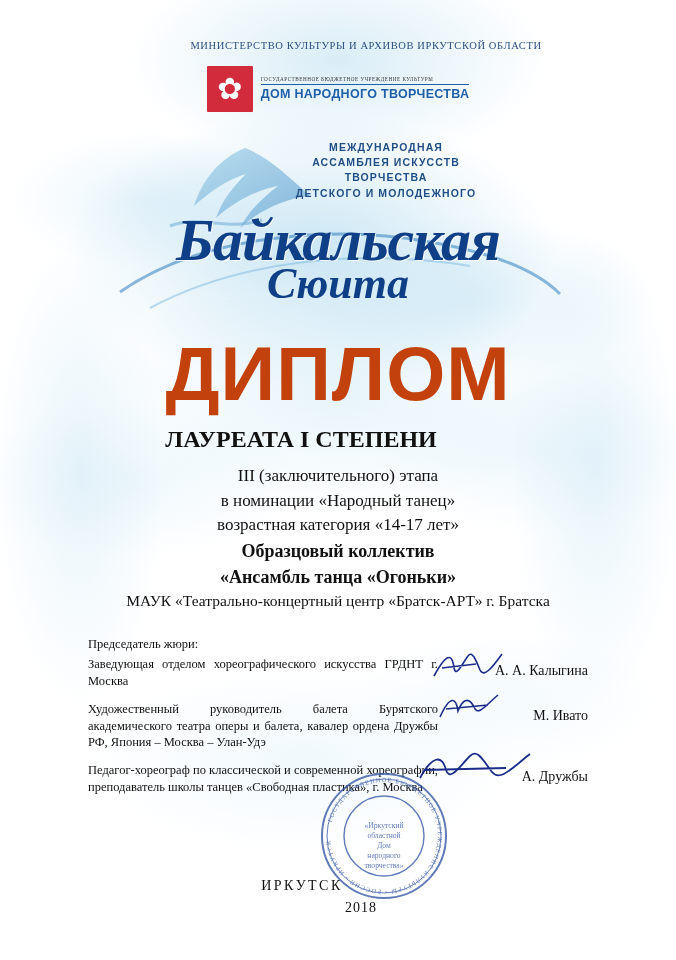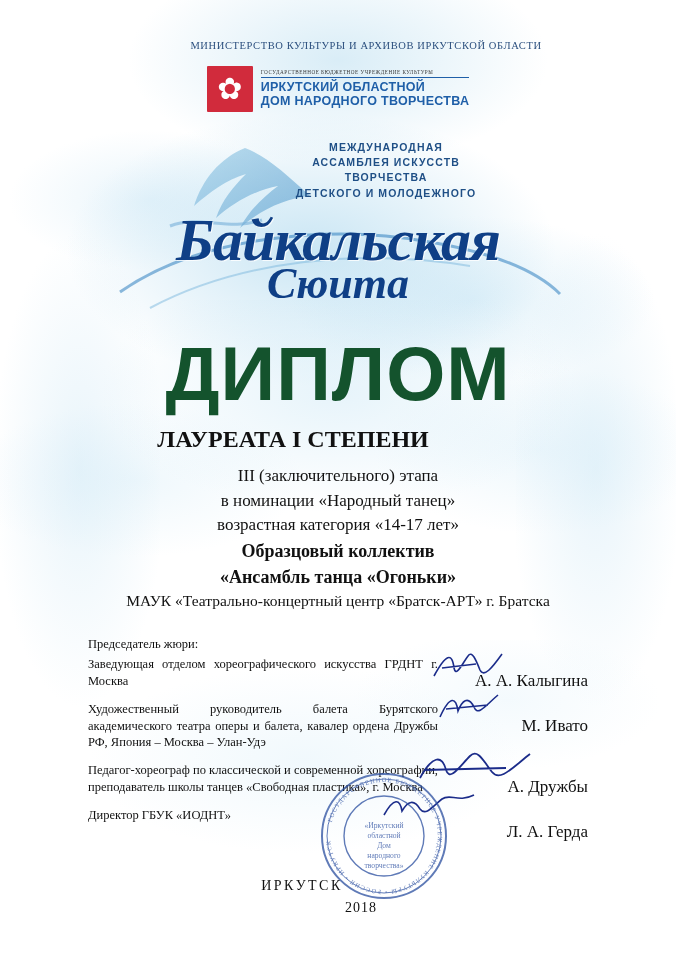--- a/index.html
+++ b/index.html
@@ -176,31 +176,32 @@
   }
 
   .diploma {
     position: absolute;
     top: 330px; left: 0; width: 676px;
     text-align: center;
     font-family: "Liberation Sans", sans-serif;
     font-weight: bold;
     font-size: 76px;
     letter-spacing: 1px;
-    color: #14532d;
+    color: #c2410c;
   }
 
   .laureate {
     position: absolute;
     top: 426px; left: 0; width: 586px;
     text-align: center;
     font-family: "Liberation Serif", serif;
     font-weight: bold;
     font-size: 24px;
     color: #111111;
+    padding-left: 8px;
   }
   .lines {
     position: absolute;
     top: 464px; left: 0; width: 676px;
     text-align: center;
   }
   .lines div {
     font-size: 17px;
     line-height: 1.45;
     color: #111;
@@ -225,22 +226,22 @@
     position: relative;
     margin-bottom: 11px;
   }
   .sig-row .txt {
     width: 350px;
     text-align: justify;
   }
   .sig-row .name {
     position: absolute;
     right: 0;
-    top: 14px;
-    font-size: 17px;
+    top: 6px;
+    font-size: 14px;
     white-space: nowrap;
   }
   .sig-title {
     margin-bottom: 3px;
   }
   .scribble {
     position: absolute;
     pointer-events: none;
   }
 
@@ -283,21 +284,20 @@
 
   <div class="ministry">МИНИСТЕРСТВО КУЛЬТУРЫ И АРХИВОВ ИРКУТСКОЙ ОБЛАСТИ</div>
 
   <div class="logo-block">
     <div class="logo-mark">
       <div class="flower">✿</div>
     </div>
     <div class="logo-text">
       <div class="tiny">ГОСУДАРСТВЕННОЕ БЮДЖЕТНОЕ УЧРЕЖДЕНИЕ КУЛЬТУРЫ</div>
       <div class="logo-rule"></div>
-      <div class="l1">ИРКУТСКИЙ ОБЛАСТНОЙ</div>
       <div class="l2">ДОМ НАРОДНОГО ТВОРЧЕСТВА</div>
     </div>
   </div>
 
   <svg class="emblem" viewBox="0 0 180 110">
     <defs>
       <linearGradient id="birdg" x1="0" y1="0" x2="1" y2="1">
         <stop offset="0%" stop-color="#9ecfe8"></stop>
         <stop offset="100%" stop-color="#5d9fcf"></stop>
       </linearGradient>
@@ -354,27 +354,20 @@
     </div>
 
     <div class="sig-row">
       <div class="txt">Педагог-хореограф по классической и современной хореографии, преподаватель школы танцев «Свободная пластика», г. Москва</div>
       <div class="name">А. Дружбы</div>
       <svg class="scribble" style="left:328px; top:-14px; width:120px; height:40px;" viewBox="0 0 120 40">
         <path d="M4 30 C 16 8, 26 6, 30 22 C 34 34, 44 18, 54 8 C 62 0, 68 14, 76 24 C 84 34, 96 20, 114 6 M 8 22 L 90 20" stroke="#1b2c8a" stroke-width="1.8" fill="none"></path>
       </svg>
     </div>
 
-    <div class="sig-row">
-      <div class="txt">Директор ГБУК «ИОДНТ»</div>
-      <div class="name">Л. А. Герда</div>
-      <svg class="scribble" style="left:290px; top:-18px; width:110px; height:34px;" viewBox="0 0 110 34">
-        <path d="M6 26 C 16 8, 22 10, 24 22 C 30 12, 36 10, 42 20 C 48 28, 56 16, 64 10 C 72 4, 80 14, 96 6" stroke="#1b2c8a" stroke-width="1.6" fill="none"></path>
-      </svg>
-    </div>
   </div>
 
   <svg class="stamp" viewBox="0 0 132 132">
     <defs>
       <path id="outerArc" d="M 66,66 m -54,0 a 54,54 0 1,1 108,0 a 54,54 0 1,1 -108,0"></path>
       <path id="innerArc" d="M 66,66 m -40,0 a 40,40 0 1,1 80,0 a 40,40 0 1,1 -80,0"></path>
     </defs>
     <circle cx="66" cy="66" r="62" fill="none" stroke="#2b4fa0" stroke-width="2"></circle>
     <circle cx="66" cy="66" r="57" fill="none" stroke="#2b4fa0" stroke-width="1"></circle>
     <circle cx="66" cy="66" r="40" fill="none" stroke="#2b4fa0" stroke-width="1.4"></circle>

